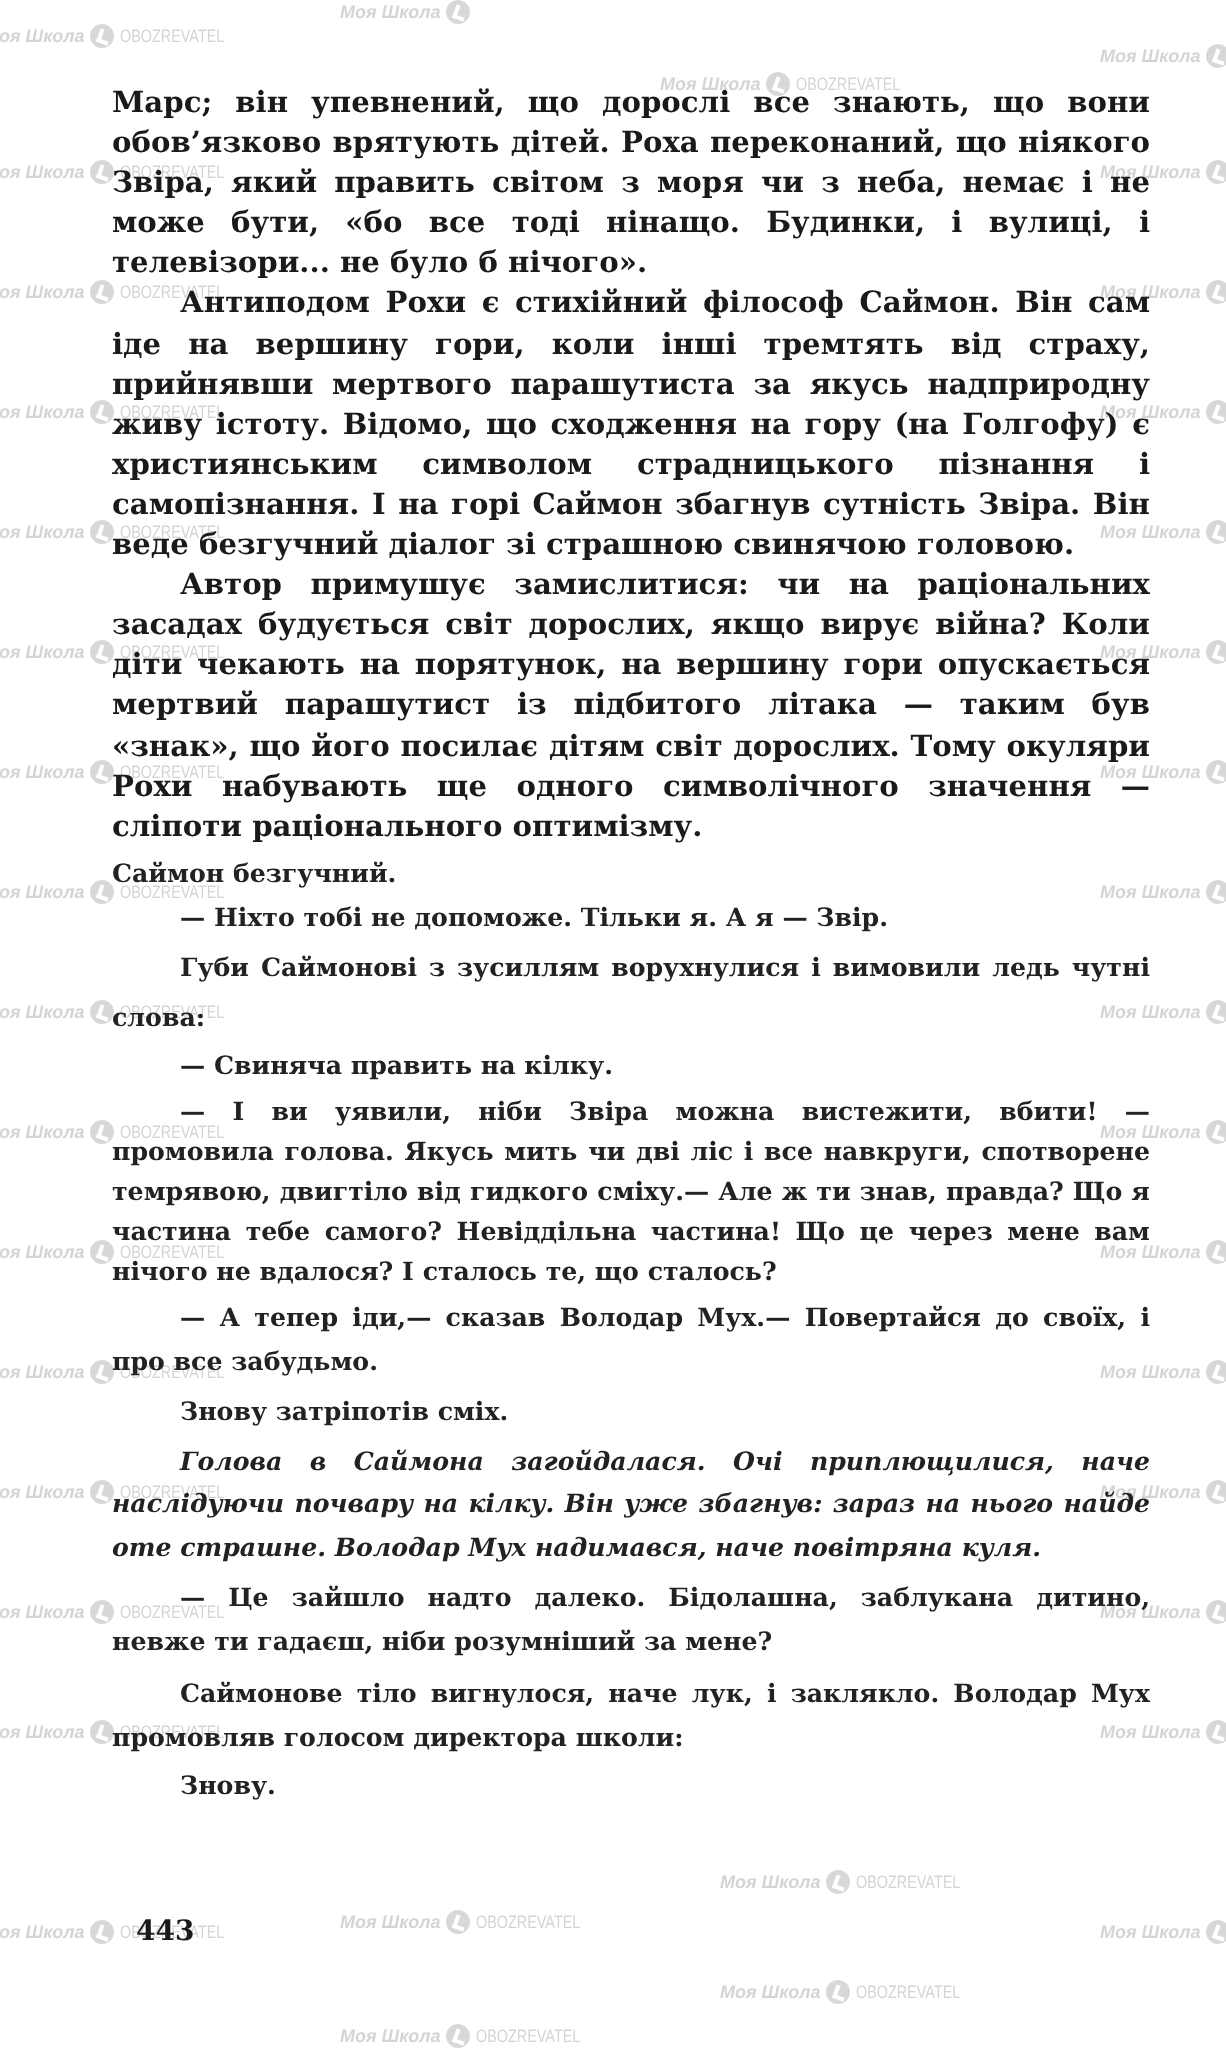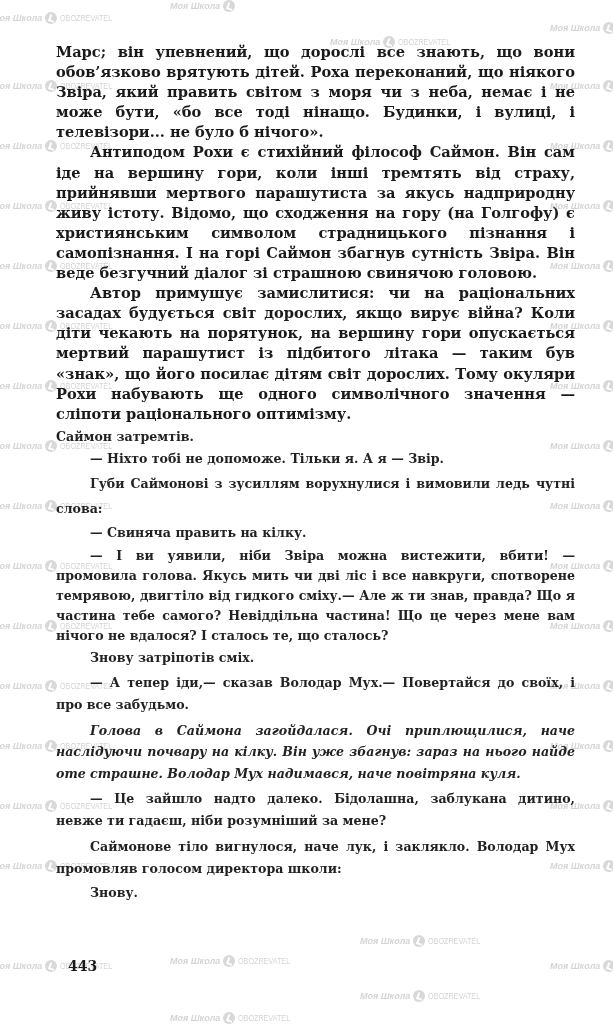--- a/index.html
+++ b/index.html
@@ -198,27 +198,27 @@
       <span class="ob">OBOZREVATEL</span>
     </div>
   </div>
 
 <div class="page">
   <p class="para first">Марс; він упевнений, що дорослі все знають, що вони обов’язково врятують дітей. Роха переконаний, що ніякого Звіра, який править світом з моря чи з неба, немає і не може бути, «бо все тоді нінащо. Будинки, і вулиці, і телевізори... не було б нічого».</p>
   <p class="para">Антиподом Рохи є стихійний філософ Саймон. Він сам іде на вершину гори, коли інші тремтять від страху, прийнявши мертвого парашутиста за якусь надприродну живу істоту. Відомо, що сходження на гору (на Голгофу) є християнським символом страдницького пізнання і самопізнання. І на горі Саймон збагнув сутність Звіра. Він веде безгучний діалог зі страшною свинячою головою.</p>
   <p class="para">Автор примушує замислитися: чи на раціональних засадах будується світ дорослих, якщо вирує війна? Коли діти чекають на порятунок, на вершину гори опускається мертвий парашутист із підбитого літака — таким був «знак», що його посилає дітям світ дорослих. Тому окуляри Рохи набувають ще одного символічного значення — сліпоти раціонального оптимізму.</p>
 
   <div style="margin-top:3px;">
-    <p class="quote noindent" style="margin-bottom:3px;">Саймон затремтів.</p>
+    <p class="quote noindent" style="margin-bottom:3px;">Саймон безгучний.</p>
     <p class="quote indent" style="margin-bottom:3px;">— Ніхто тобі не допоможе. Тільки я. А я — Звір.</p>
     <p class="quote indent" style="line-height:25px; margin-bottom:2px;">Губи Саймонові з зусиллям ворухнулися і вимовили ледь чутні слова:</p>
     <p class="quote indent" style="margin-bottom:4px;">— Свиняча править на кілку.</p>
     <p class="quote indent" style="line-height:20px; margin-bottom:2px;">— І ви уявили, ніби Звіра можна вистежити, вбити! — промовила голова. Якусь мить чи дві ліс і все навкруги, спотворене темрявою, двигтіло від гидкого сміху.— Але ж ти знав, правда? Що я частина тебе самого? Невіддільна частина! Що це через мене вам нічого не вдалося? І сталось те, що сталось?</p>
+    <p class="quote indent" style="line-height:22px; margin-bottom:4px;">— А тепер іди,— сказав Володар Мух.— Повертайся до своїх, і про все забудьмо.</p>
     <p class="quote indent" style="margin-bottom:4px;">Знову затріпотів сміх.</p>
-    <p class="quote indent" style="line-height:22px; margin-bottom:4px;">— А тепер іди,— сказав Володар Мух.— Повертайся до своїх, і про все забудьмо.</p>
     <p class="quote indent" style="line-height:21.5px; margin-bottom:4px;font-style:italic;">Голова в Саймона загойдалася. Очі приплющилися, наче наслідуючи почвару на кілку. Він уже збагнув: зараз на нього найде оте страшне. Володар Мух надимався, наче повітряна куля.</p>
     <p class="quote indent" style="line-height:22px; margin-bottom:4px;">— Це зайшло надто далеко. Бідолашна, заблукана дитино, невже ти гадаєш, ніби розумніший за мене?</p>
     <p class="quote indent" style="line-height:21.5px; margin-bottom:4px;">Саймонове тіло вигнулося, наче лук, і заклякло. Володар Мух промовляв голосом директора школи:</p>
     <p class="quote indent">Знову.</p>
   </div>
 </div>
 
 <div class="pagenum">443</div>
 
 </body></html>

